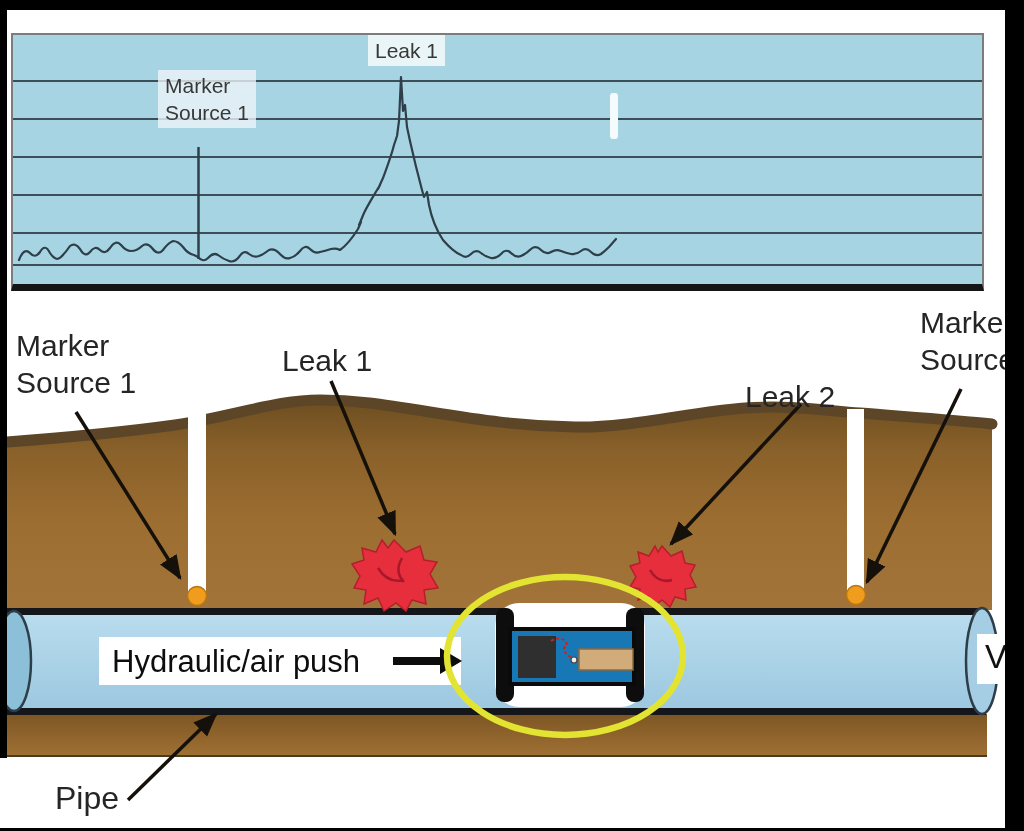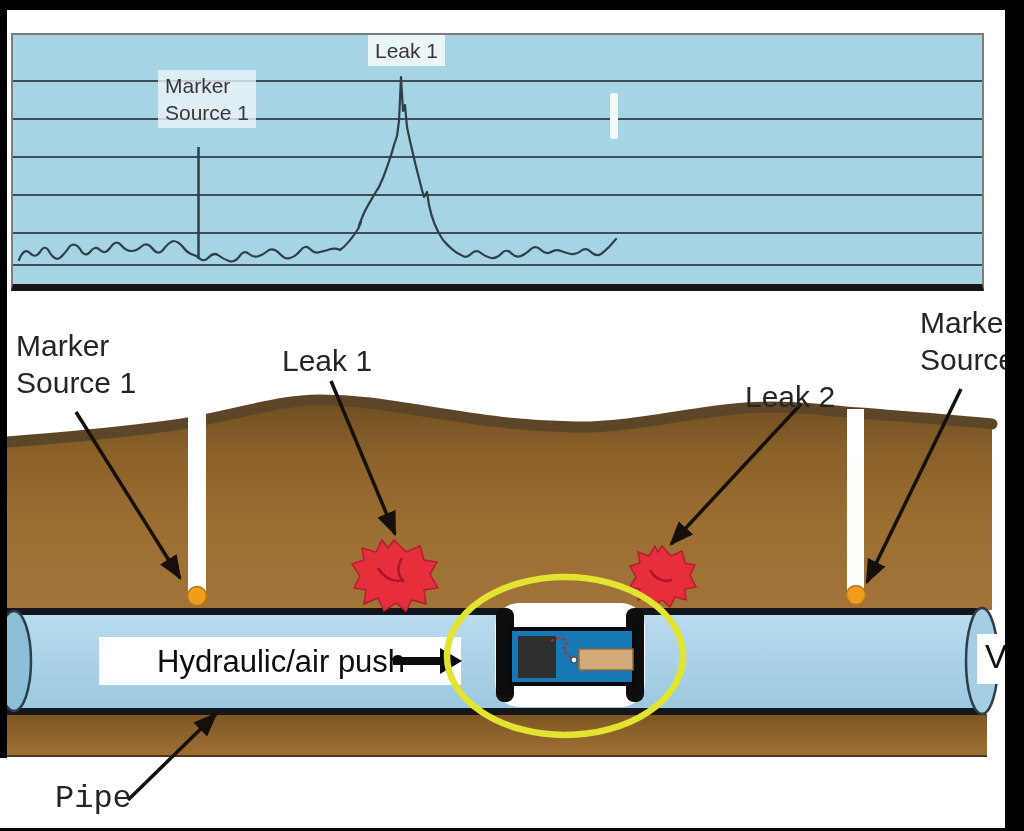--- a/index.html
+++ b/index.html
@@ -35,23 +35,23 @@
   #diagram-svg{position:absolute;left:0;top:0;z-index:2;pointer-events:none;}
 
   .diag-label{
     position:absolute;color:#252525;font-size:30px;line-height:37px;
     z-index:4;white-space:nowrap;
   }
   #label-ms1{left:16px;top:327px;}
   #label-leak1{left:282px;top:342px;}
   #label-leak2{left:745px;top:378px;}
   #label-ms2{left:920px;top:304px;}
-  #label-pipe{left:55px;top:780px;font-size:32px;font-family:Liberation Mono, monospace;}
+  #label-pipe{left:55px;top:780px;font-size:32px;}
   #label-hydraulic{
-    left:112px;top:643px;font-size:31px;color:#0d0d0d;z-index:4;margin-left:45px;
+    left:112px;top:643px;font-size:31px;color:#0d0d0d;z-index:4;
   }
   #label-v{left:985px;top:638px;font-size:33px;color:#111;z-index:4;}
 </style>
 </head>
 <body>
 
 <div class="bar" id="bar-top"></div>
 <div class="bar" id="bar-right"></div>
 <div class="bar" id="bar-bottom"></div>
 <div class="bar" id="bar-left"></div>

